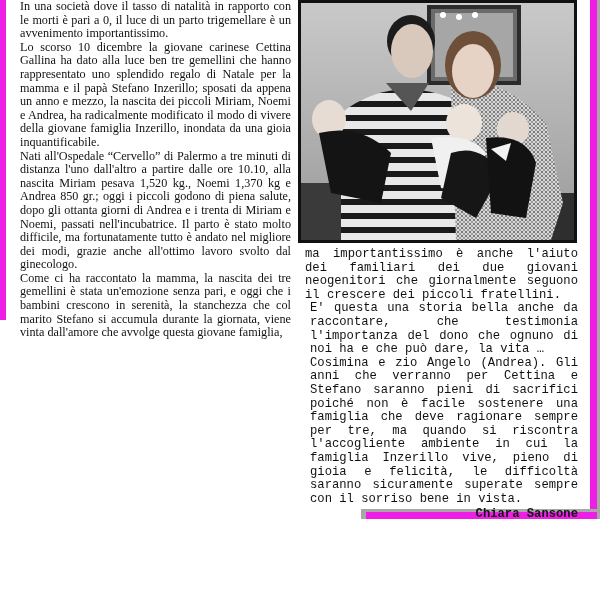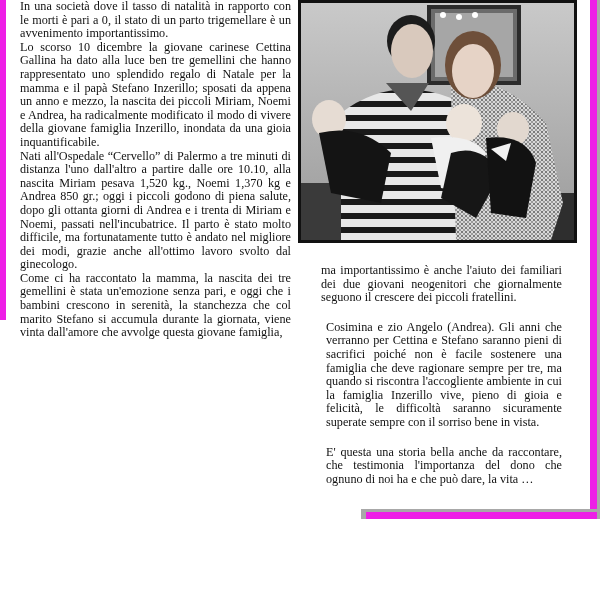--- a/index.html
+++ b/index.html
@@ -7,38 +7,38 @@
 
   .left-bar { position: absolute; left: 0; top: 0; width: 6px; height: 320px; background: #ee1ee6; }
   .right-bar-shadow { position: absolute; left: 596px; top: 0; width: 4px; height: 519px; background: #a8a8a8; }
   .right-bar { position: absolute; left: 590px; top: 0; width: 7px; height: 518px; background: #ee1ee6; }
   .bottom-bar-shadow { position: absolute; left: 361px; top: 509px; width: 236px; height: 10px; background: #a8a8a8; }
   .bottom-bar { position: absolute; left: 366px; top: 512px; width: 231px; height: 7px; background: #ee1ee6; }
 
   .col-left { position: absolute; left: 20px; top: 0px; width: 271px; font-size: 12.2px; line-height: 13.6px; text-align: justify; }
   .col-left p { margin: 0; }
   .col-right { position: absolute; left: 305px; top: 248px; width: 273px; font-size: 12.2px; line-height: 13.6px; text-align: justify; }
-  .col-right p { margin: 16px; }
+  .col-right p { margin: 0; font-family: Liberation Mono, monospace; }
   .indent { padding-left: 5px; }
   .signature { text-align: right; font-weight: bold; margin-top: 2px !important; }
 
   .photo-frame { position: absolute; left: 298px; top: 0; width: 279px; height: 243px; background: #111; box-sizing: border-box; padding: 3px; }
   .photo { position: relative; width: 100%; height: 100%; overflow: hidden; background: #bdbdbd; }
 </style>
 </head>
 <body>
 
 <div class="left-bar"></div>
 <div class="right-bar-shadow"></div>
 <div class="right-bar"></div>
 <div class="bottom-bar-shadow"></div>
 <div class="bottom-bar"></div>
 
 <div class="col-left">
-  <p>In una società dove il tasso di natalità in rapporto con le morti è pari a 0, il stato di un parto trigemellare è un avvenimento importantissimo.</p>
+  <p>In una società dove il tasso di natalità in rapporto con le morti è pari a 0, il luce di un parto trigemellare è un avvenimento importantissimo.</p>
   <p>Lo scorso 10 dicembre la giovane carinese Cettina Gallina ha dato alla luce ben tre gemellini che hanno rappresentato uno splendido regalo di Natale per la mamma e il papà Stefano Inzerillo; sposati da appena un anno e mezzo, la nascita dei piccoli Miriam, Noemi e Andrea, ha radicalmente modificato il modo di vivere della giovane famiglia Inzerillo, inondata da una gioia inquantificabile.</p>
   <p>Nati all'Ospedale “Cervello” di Palermo a tre minuti di distanza l'uno dall'altro a partire dalle  ore 10.10, alla nascita Miriam pesava 1,520 kg., Noemi 1,370 kg e Andrea 850 gr.;  oggi i piccoli godono di piena salute, dopo gli ottanta giorni di Andrea e i trenta di Miriam e Noemi, passati nell'incubatrice. Il parto è stato molto difficile, ma fortunatamente tutto è andato nel migliore dei modi, grazie anche all'ottimo lavoro svolto dal ginecologo.</p>
   <p>Come ci ha raccontato la mamma, la nascita dei tre gemellini è stata un'emozione senza pari, e oggi che i bambini crescono in serenità, la stanchezza che col marito Stefano si accumula durante la giornata, viene vinta dall'amore che avvolge questa giovane famiglia,</p>
 </div>
 
 <div class="photo-frame">
   <div class="photo">
     <svg width="273" height="237" viewBox="0 0 273 237">
       <defs>
         <linearGradient id="wall" x1="0" y1="0" x2="0" y2="1">
@@ -80,15 +80,16 @@
       <path d="M150 150 Q180 140 200 170 L175 215 L140 195 Z" fill="#161616"></path>
       <ellipse cx="212" cy="126" rx="16" ry="17" fill="#e2d8cf"></ellipse>
       <path d="M185 135 Q225 130 235 160 L225 215 L190 210 Z" fill="#121212"></path>
       <path d="M190 146 L210 140 L205 158 Z" fill="#f2f2f2"></path>
     </svg>
   </div>
 </div>
 
 <div class="col-right">
   <p>ma importantissimo è anche l'aiuto dei familiari dei due giovani neogenitori che giornalmente seguono il crescere dei piccoli fratellini.</p>
+  <p class="indent">E' questa una storia bella anche da raccontare, che testimonia l'importanza del dono che ognuno di noi ha e che può dare, la vita …</p>
   <p class="indent">Cosimina e zio Angelo (Andrea). Gli anni che verranno per Cettina e Stefano saranno pieni di sacrifici poiché non è facile sostenere una famiglia che deve ragionare sempre per tre, ma quando si riscontra l'accogliente ambiente in cui la famiglia Inzerillo vive, pieno di gioia e felicità, le difficoltà saranno sicuramente superate sempre con il sorriso bene in vista.</p>
-  <p class="indent">E' questa una storia bella anche da raccontare, che testimonia l'importanza del dono che ognuno di noi ha e che può dare, la vita …</p>
+  <p class="signature">Chiara Sansone</p>
 </div>
 
 </body></html>

